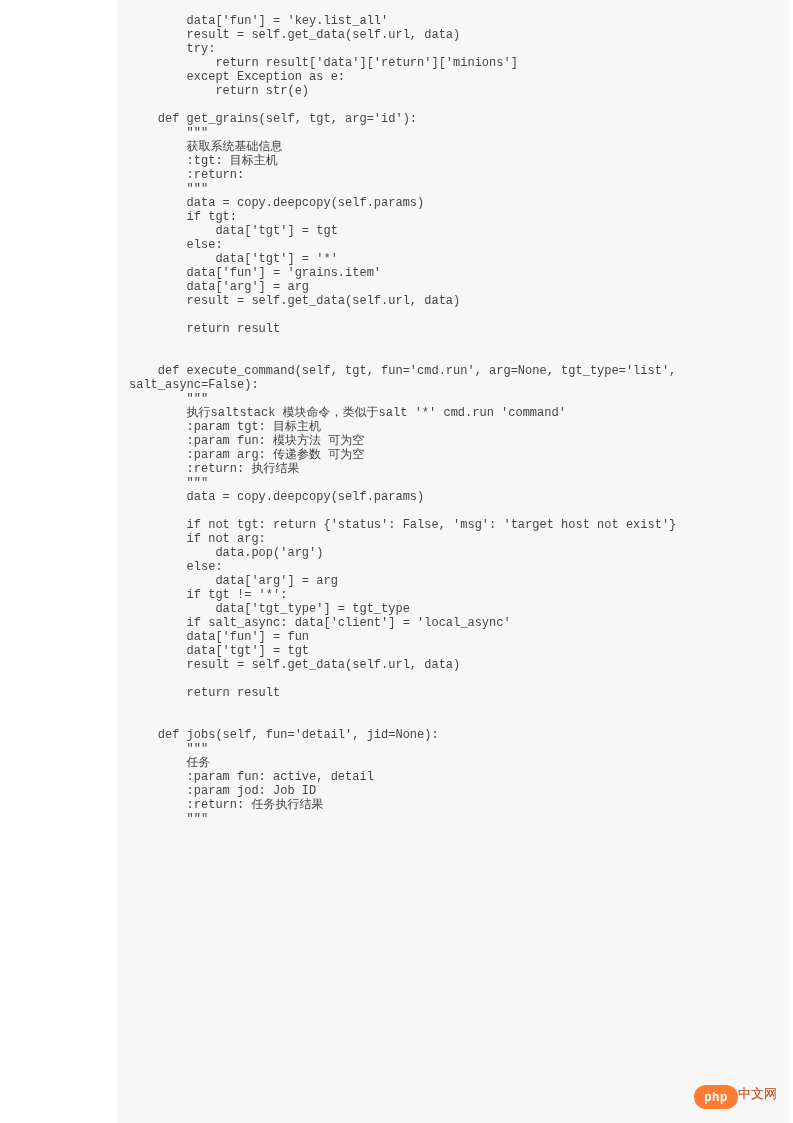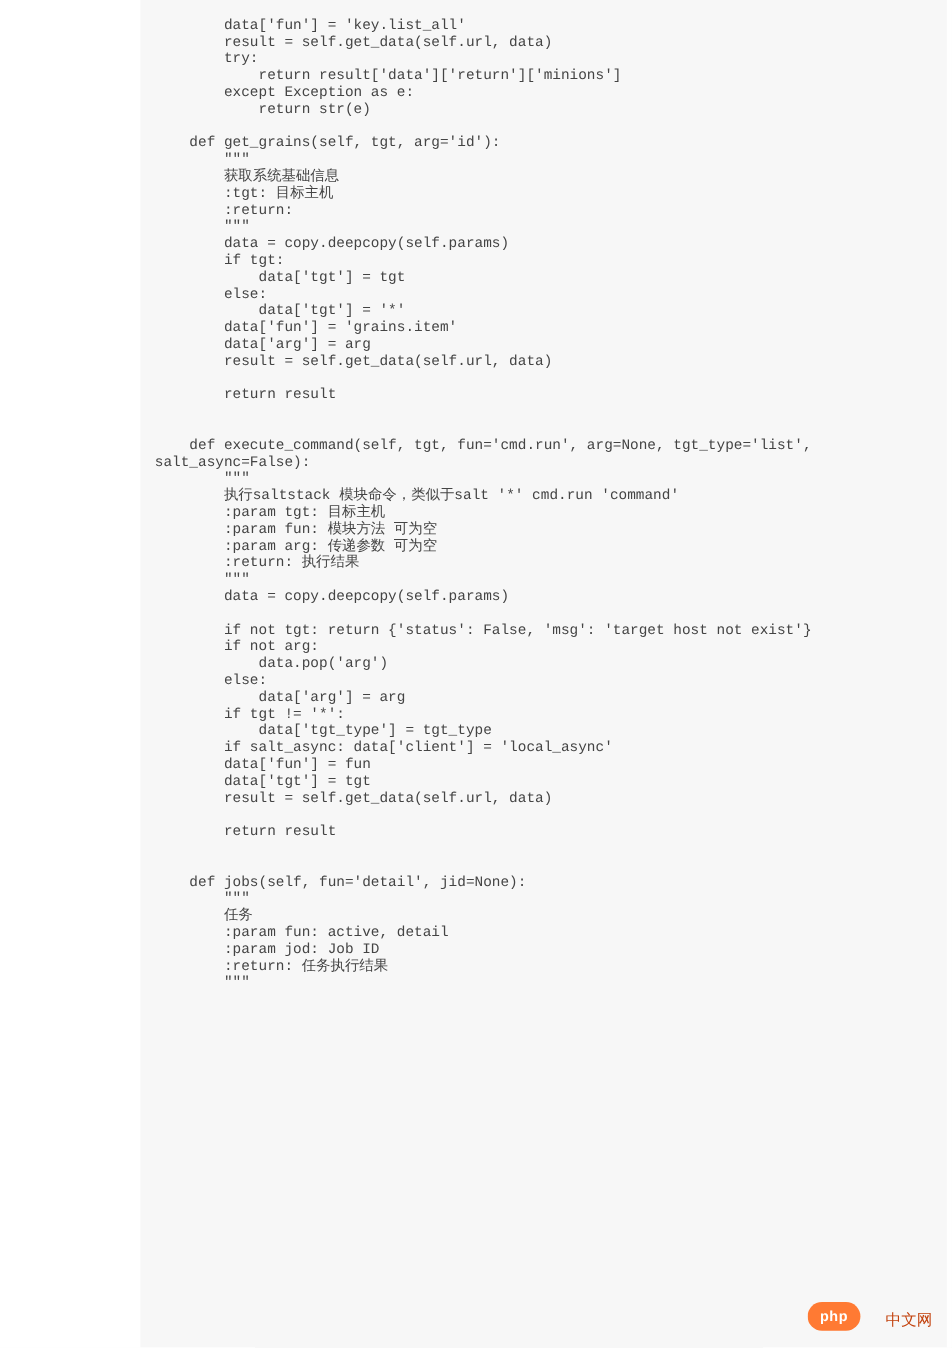--- a/index.html
+++ b/index.html
@@ -36,22 +36,22 @@
     line-height: 14px;
     color: #444;
     white-space: pre;
     overflow: hidden;
   }
   .badge {
     position: fixed;
     right: 16px;
     bottom: 14px;
     display: flex;
-    align-items: flex-end;
-    gap: 21px;
+    align-items: flex-start;
+    gap: 0;
     font-size: 13px;
     color: #333;
     z-index: 10;
   }
   .badge .php-pill {
     display: inline-flex;
     align-items: center;
     justify-content: center;
     width: 44px;
     height: 24px;

